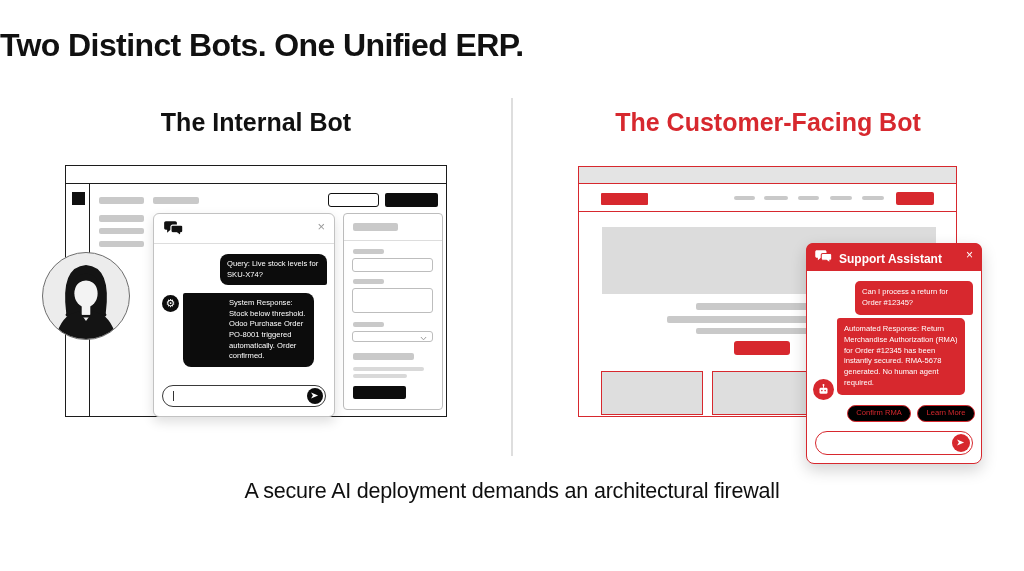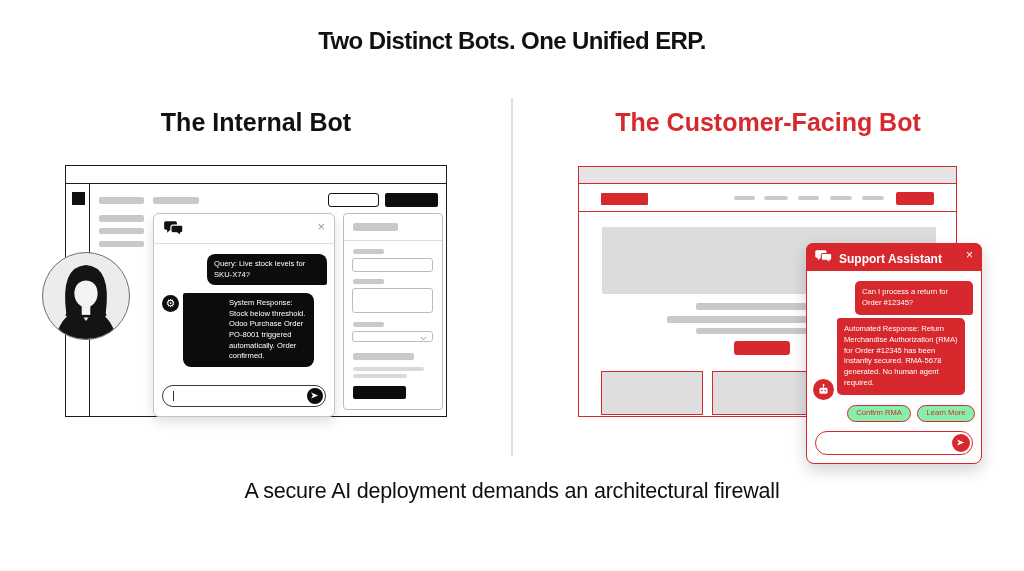--- a/index.html
+++ b/index.html
@@ -1,21 +1,21 @@
 <!DOCTYPE html>
 <html><head>
 <meta charset="utf-8">
 <style>
   * { margin:0; padding:0; box-sizing:border-box; }
   html,body { background:#fff; }
   body { font-family:"Liberation Sans","DejaVu Sans",sans-serif; color:#111; }
   .stage { position:relative; width:1024px; height:571px; background:#ffffff; overflow:hidden; margin:0 auto; }
 
-  .page-title { position:absolute; top:27px; left:0; width:100%; text-align:center;
-    font-size:24px; font-weight:700; letter-spacing:-0.6px; color:#111; }
+  .page-title { position:absolute; top:27px; left:0; width:100%; text-align:left;
+    font-size:32px; font-weight:700; letter-spacing:-0.6px; color:#111; }
   .col-head { position:absolute; top:108px; width:512px; text-align:center;
     font-size:25px; font-weight:700; }
   .col-head.left { left:0; color:#111; }
   .col-head.right { left:512px; color:#d7282e; }
   .divider { position:absolute; left:511px; top:98px; width:2px; height:358px; background:#dedede; }
 
   
   .erp-window { position:absolute; left:65px; top:165px; width:382px; height:252px;
     background:#fff; border:1.6px solid #1c1c1c; z-index:1; }
   .erp-titlebar { position:absolute; left:0; top:0; right:0; height:18px; border-bottom:1.6px solid #1c1c1c; }
@@ -29,21 +29,21 @@
     background:#0d0d0d; border-radius:2px; }
 
   
   .ichat { position:absolute; left:153px; top:213px; width:182px; height:204px; background:#fff;
     border:1px solid #c2c2c2; border-radius:6px; box-shadow:0 5px 12px rgba(0,0,0,.13); z-index:3; }
   .ichat-header { position:relative; height:30px; border-bottom:1px solid #ddd; }
   .bubbles-icon { position:absolute; left:9px; top:6px; width:21px; height:17px; }
   .ichat .close { position:absolute; right:9px; top:6px; font-size:13px; color:#9a9a9a; line-height:1; cursor:default; }
   .ibubble { position:absolute; background:#0c0c0c; color:#fff; font-size:7.6px; line-height:1.4;
     padding:5px 7px; border-radius:8px; }
-  .ibubble.user { right:7px; top:40px; width:120px; border-bottom-right-radius:2px; }
+  .ibubble.user { right:7px; top:40px; width:107px; border-bottom-right-radius:2px; }
   .ibubble.sys  { left:29px; top:79px; width:131px; border-top-left-radius:2px;padding-left:46px; }
   .gear-badge { position:absolute; left:8px; top:81px; width:17px; height:17px; background:#0c0c0c;
     border-radius:50%; color:#fff; font-size:11px; line-height:17px; text-align:center;
     font-family:"DejaVu Sans",sans-serif; }
   .ichat-input { position:absolute; left:8px; right:8px; bottom:9px; height:22px;
     border:1.6px solid #3a3a3a; border-radius:12px; background:#fff; }
   .caret { position:absolute; left:10px; top:5px; width:1.4px; height:10px; background:#333; }
   .send-circle { position:absolute; right:2px; top:1.6px; width:16.5px; height:16.5px;
     border-radius:50%; background:#0c0c0c; display:flex; align-items:center; justify-content:center; }
   .send-circle svg { width:9px; height:9px; }
@@ -79,21 +79,21 @@
   .cchat-title { position:absolute; left:33px; top:9px; color:#fff; font-size:12px; font-weight:700; }
   .cchat-close { position:absolute; right:9px; top:6px; color:#fff; font-size:12px; line-height:1; }
   .cbubble { position:absolute; background:#d7282e; color:#fff; font-size:7.6px; line-height:1.42;
     padding:6px 7px; border-radius:5px; }
   .cbubble.user { right:8px; top:37px; width:118px; border-bottom-right-radius:3px; }
   .cbubble.bot  { left:30px; top:74px; width:128px; border-top-left-radius:3px; }
   .robot-badge { position:absolute; left:6px; top:135px; width:21px; height:21px; background:#d7282e;
     border-radius:50%; display:flex; align-items:center; justify-content:center; }
   .robot-badge svg { width:13px; height:13px; }
   .pill-btn { position:absolute; top:161px; height:17px; border:1.3px solid #d7282e; border-radius:9px;
-    background:#86efac; color:#d7282e; font-size:7.6px; line-height:14px; text-align:center; }
+    background:#000000; color:#d7282e; font-size:7.6px; line-height:14px; text-align:center; }
   .cchat-input { position:absolute; left:8px; right:8px; bottom:8px; height:24px;
     border:1.6px solid #d7282e; border-radius:12px; background:#fff; }
   .cchat-input .send-circle { background:#d7282e; width:18.5px; height:18.5px; right:2px; top:1.6px; }
 
   .footer-text { position:absolute; top:477px; left:0; width:100%; text-align:center;
     font-size:21.5px; line-height:1.38; color:#0f0f0f; letter-spacing:-0.2px; }
 </style>
 </head>
 <body>
 

